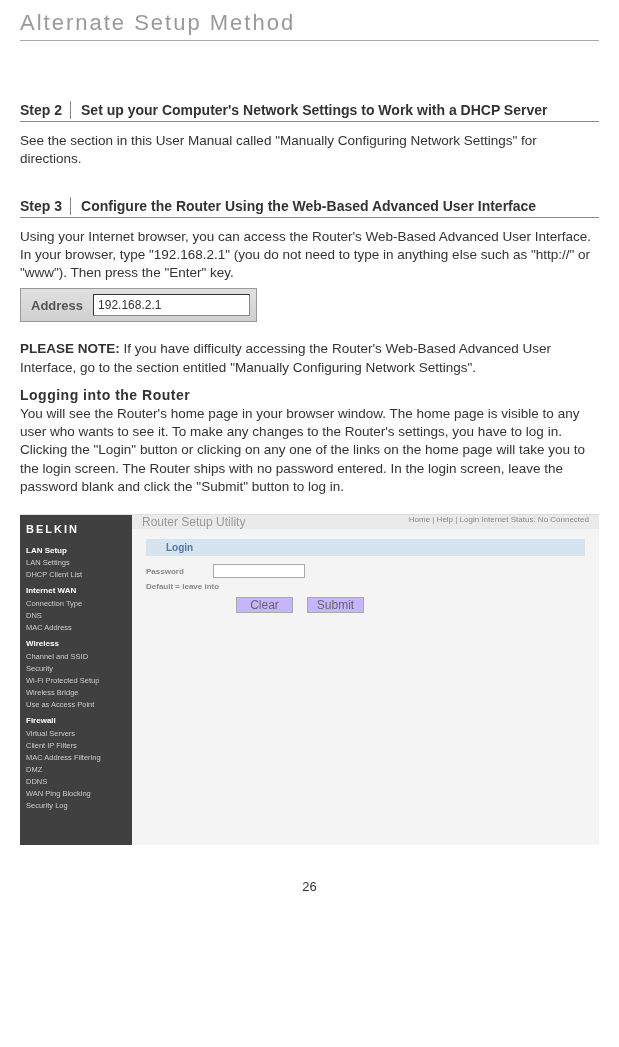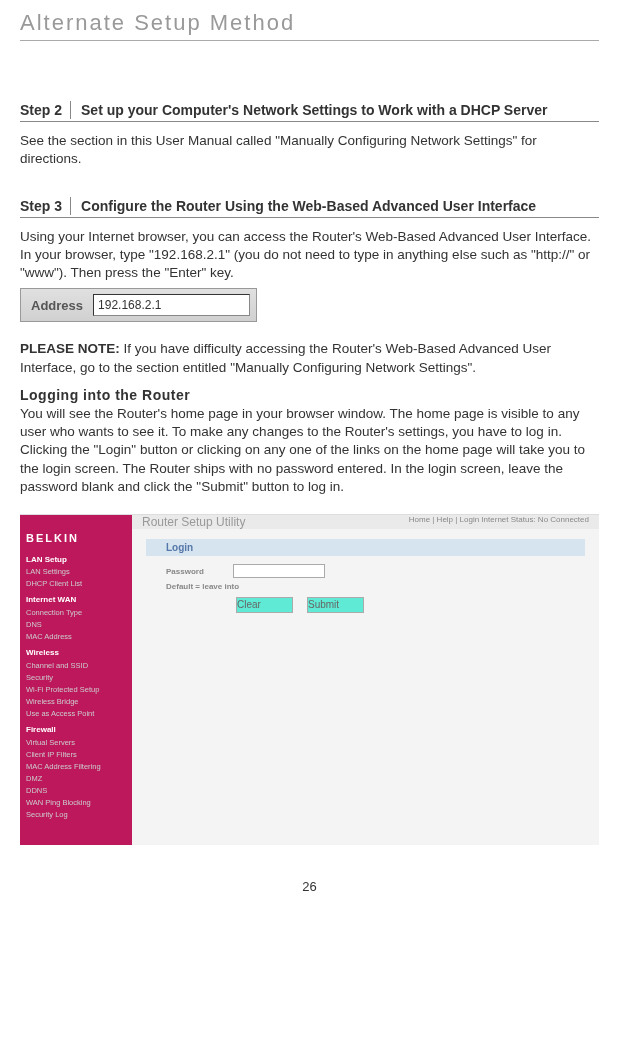--- a/index.html
+++ b/index.html
@@ -97,22 +97,22 @@
     height: 330px;
     background: #f4f4f4;
     display: flex;
     font-size: 8px;
     color: #888;
     border-top: 1px solid #ddd;
     filter: blur(0.3px);
   }
   .router-sidebar {
     width: 100px;
-    background: #be185d;
-    padding: 15px 6px;
+    background: #404040;
+    padding: 6px 6px;
     color: #ddd;
     line-height: 1.6;
   }
   .router-sidebar .brand {
     color: #fff;
     font-size: 11px;
     letter-spacing: 2px;
     font-weight: bold;
     margin-bottom: 6px;
   }
@@ -160,21 +160,20 @@
     font-size: 7.5px;
     color: #888;
     line-height: 1.4;
     margin-bottom: 6px;
     margin-left: 20px;
   }
   .login-row {
     display: flex;
     align-items: center;
     gap: 12px;
-    margin-left: 20px;
     margin-bottom: 4px;
   }
   .login-row .lbl {
     width: 55px;
     font-size: 8px;
     font-weight: bold;
     color: #888;
   }
   .login-row .inp {
     width: 90px;
@@ -184,24 +183,25 @@
   }
   .login-btns {
     display: flex;
     gap: 14px;
     margin-left: 90px;
     margin-top: 6px;
   }
   .login-btns .btn {
     width: 55px;
     height: 14px;
-    background: #5eead4;
+    background: #c4b5fd;
     border: 1px solid #aaa;
-    font-size: 10px;
+    font-size: 12px;
     color: #666;
+    text-align: center;
     line-height: 14px;
   }
   .page-num {
     text-align: center;
     font-size: 13px;
     color: #333;
     margin-top: 4px;
   }
 </style>
 </head>

